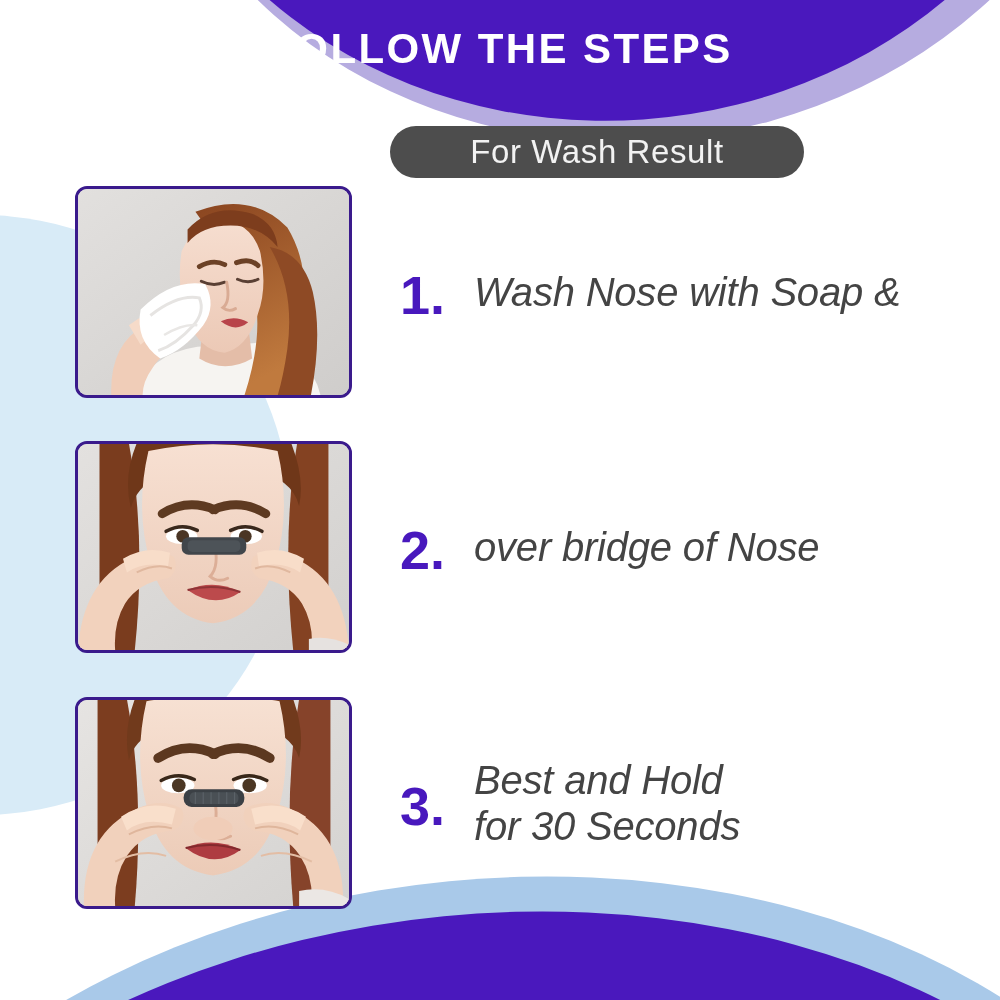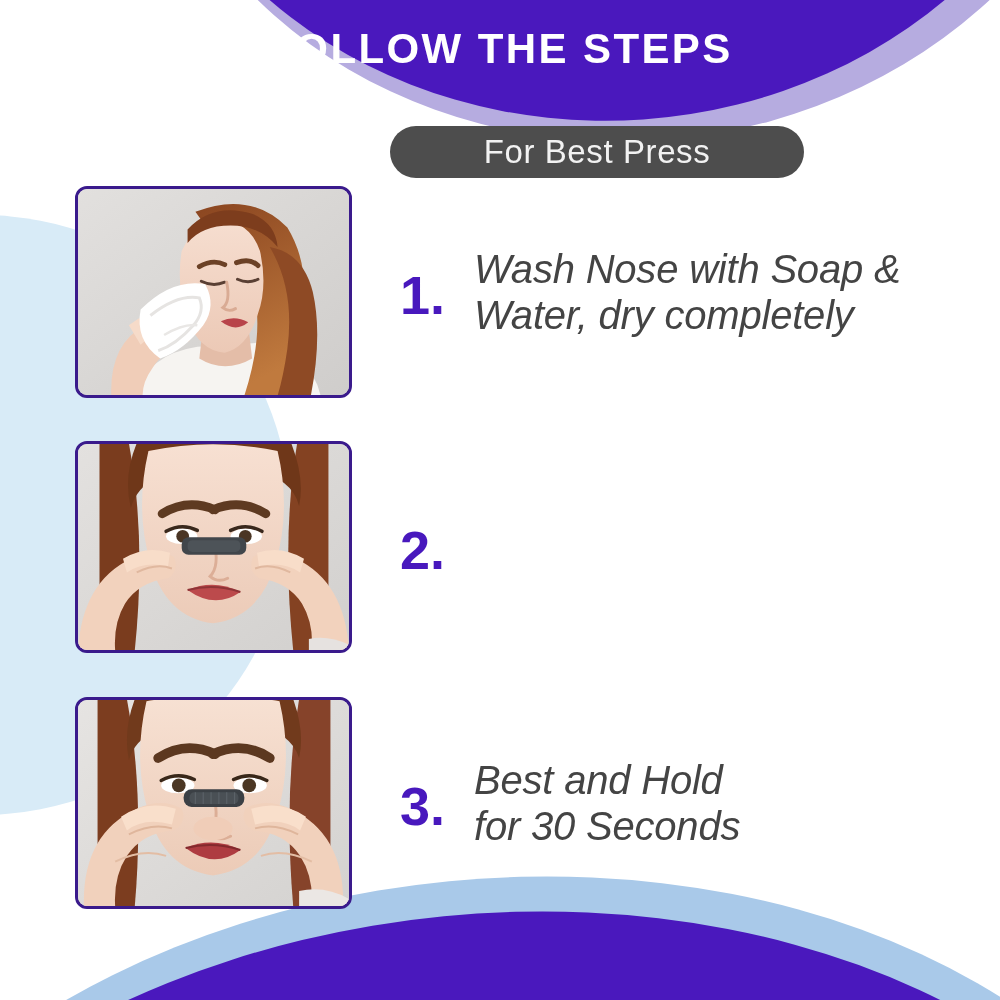--- a/index.html
+++ b/index.html
@@ -184,21 +184,21 @@
     <div class="blob-blue"></div>
     <div class="arc-lavender"></div>
     <div class="arc-purple"></div>
     <div class="arc-bottom-blue"></div>
     <div class="arc-bottom-purple"></div>
   </div>
 
   <div class="title">FOLLOW THE STEPS</div>
 
   <div class="badge">
-    <span class="badge-label">For Best Press</span>
+    <span class="badge-label">For Wash Result</span>
   </div>
 
   <div class="step step-1">
     <div class="photo-frame">
       <svg viewBox="0 0 277 212" preserveAspectRatio="xMidYMid slice" aria-hidden="true">
         <defs>
           <linearGradient id="bg1" x1="0" y1="0" x2="1" y2="1">
             <stop offset="0" stop-color="#e2e0de"></stop>
               <stop offset="1" stop-color="#cfcdcb"></stop>
           </linearGradient>
@@ -243,21 +243,20 @@
 
         <path d="M64 124 q32 -32 66 -26 q12 22 -2 42 q-20 26 -44 34 q-26 -18 -20 -50 z" fill="#ffffff"></path>
         <path d="M74 130 q28 -22 50 -18 q6 14 -6 28 q-18 20 -36 26" fill="none" stroke="#e6e4e2" stroke-width="3"></path>
         <path d="M88 150 q20 -12 34 -10" fill="none" stroke="#e9e7e5" stroke-width="2.5"></path>
       </svg>
     </div>
     <div class="step-body">
       <div class="step-num">1.</div>
       <div class="step-text">
         <span class="l">Wash Nose with Soap &amp;</span>
-        <span class="l">Water, dry completely</span>
       </div>
     </div>
   </div>
 
   <div class="step step-2">
     <div class="photo-frame">
       <svg viewBox="0 0 277 212" preserveAspectRatio="xMidYMid slice" aria-hidden="true">
         <defs>
           <linearGradient id="bg2" x1="0" y1="0" x2="1" y2="1">
             <stop offset="0" stop-color="#e3e1df"></stop>
@@ -300,20 +299,21 @@
         <path d="M231 118 q-24 -14 -48 -6 l2 14 q24 -6 42 6 z" fill="#f8ddc9"></path>
         <path d="M60 132 q20 -10 36 -4" stroke="#e0b89f" stroke-width="2" fill="none"></path>
         <path d="M217 132 q-20 -10 -36 -4" stroke="#e0b89f" stroke-width="2" fill="none"></path>
 
         <path d="M236 200 q20 -4 41 6 l0 6 l-41 0 z" fill="#e6e2e0"></path>
       </svg>
     </div>
     <div class="step-body">
       <div class="step-num">2.</div>
       <div class="step-text">
+        <span class="l">over bridge of Nose</span>
       </div>
     </div>
   </div>
 
   <div class="step step-3">
     <div class="photo-frame">
       <svg viewBox="0 0 277 212" preserveAspectRatio="xMidYMid slice" aria-hidden="true">
         <defs>
           <linearGradient id="bg3" x1="0" y1="0" x2="1" y2="1">
             <stop offset="0" stop-color="#e6e4e2"></stop>

